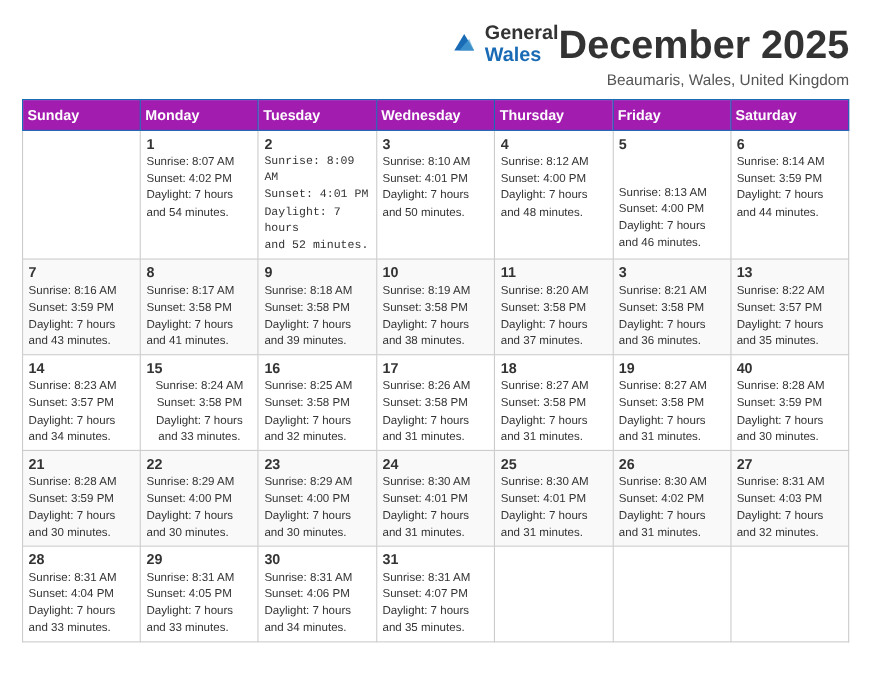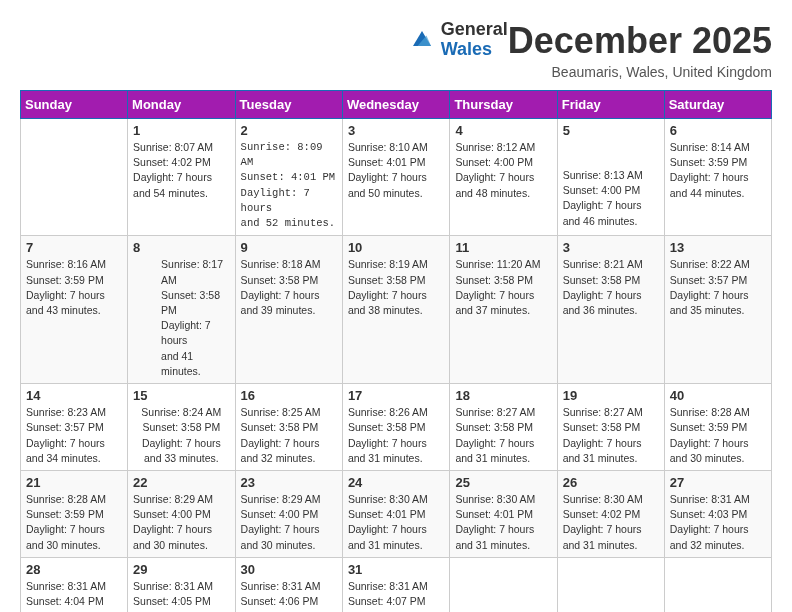--- a/index.html
+++ b/index.html
@@ -177,42 +177,42 @@
       <tr>
         <td>
           <span class="day-number">7</span>
           <div class="day-info" style="white-space: pre-line;">Sunrise: 8:16 AM
 Sunset: 3:59 PM
 Daylight: 7 hours
 and 43 minutes.</div>
         </td>
         <td>
           <span class="day-number">8</span>
-          <div class="day-info" style="white-space: pre-line; margin-left: 28px;">Sunrise: 8:17 AM
+          <div class="day-info" style="white-space: pre-line;">Sunrise: 8:17 AM
 Sunset: 3:58 PM
 Daylight: 7 hours
 and 41 minutes.</div>
         </td>
         <td>
           <span class="day-number">9</span>
           <div class="day-info" style="white-space: pre-line;">Sunrise: 8:18 AM
 Sunset: 3:58 PM
 Daylight: 7 hours
 and 39 minutes.</div>
         </td>
         <td>
           <span class="day-number">10</span>
           <div class="day-info" style="white-space: pre-line;">Sunrise: 8:19 AM
 Sunset: 3:58 PM
 Daylight: 7 hours
 and 38 minutes.</div>
         </td>
         <td>
           <span class="day-number">11</span>
-          <div class="day-info" style="white-space: pre-line;">Sunrise: 11:20 AM
+          <div class="day-info" style="white-space: pre-line;">Sunrise: 8:20 AM
 Sunset: 3:58 PM
 Daylight: 7 hours
 and 37 minutes.</div>
         </td>
         <td>
           <span class="day-number">3</span>
           <div class="day-info" style="white-space: pre-line;">Sunrise: 8:21 AM
 Sunset: 3:58 PM
 Daylight: 7 hours
 and 36 minutes.</div>

